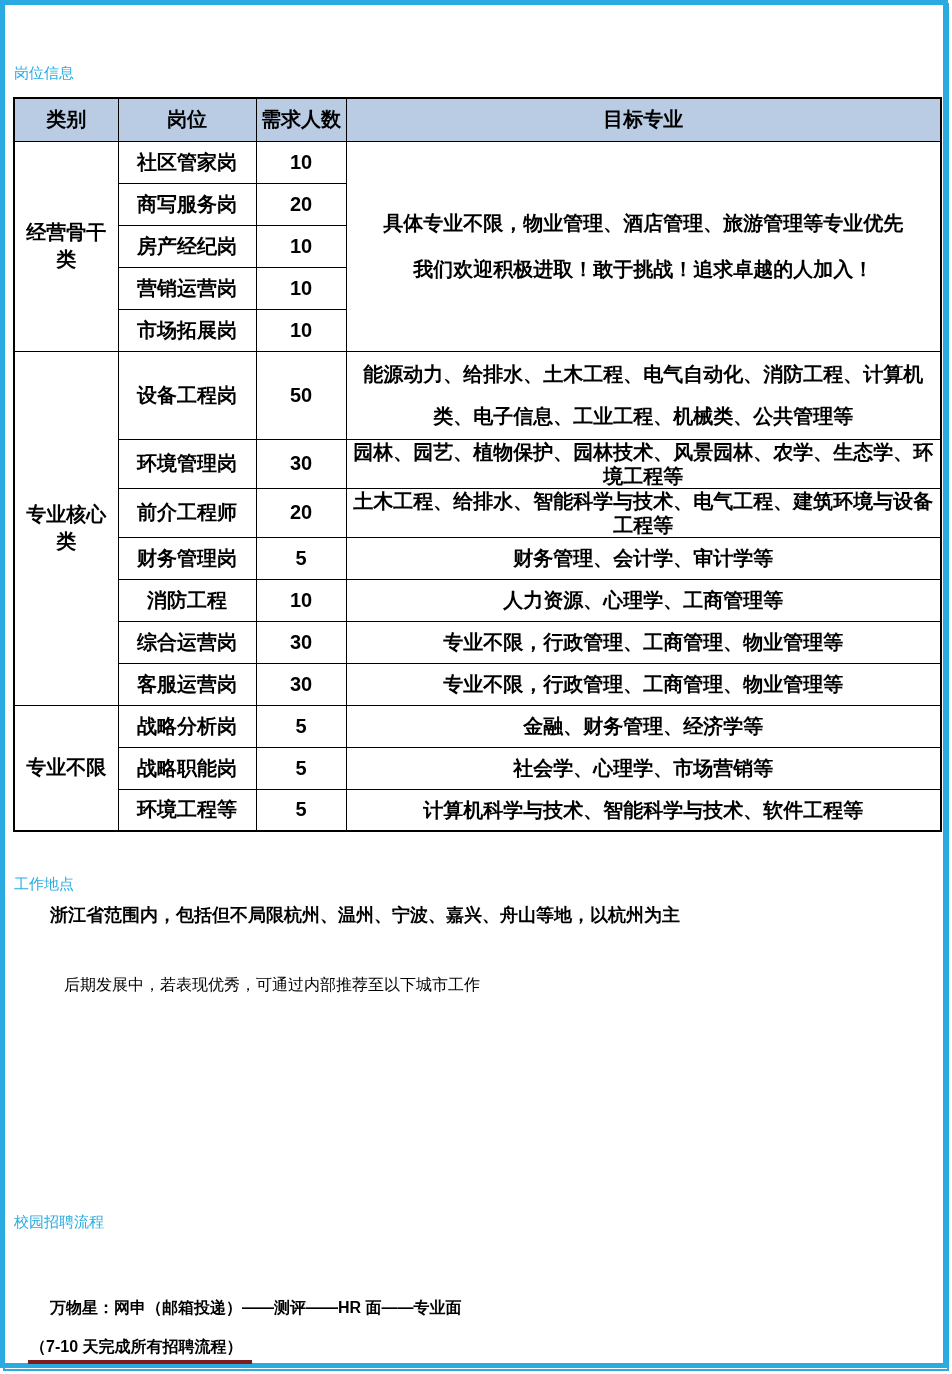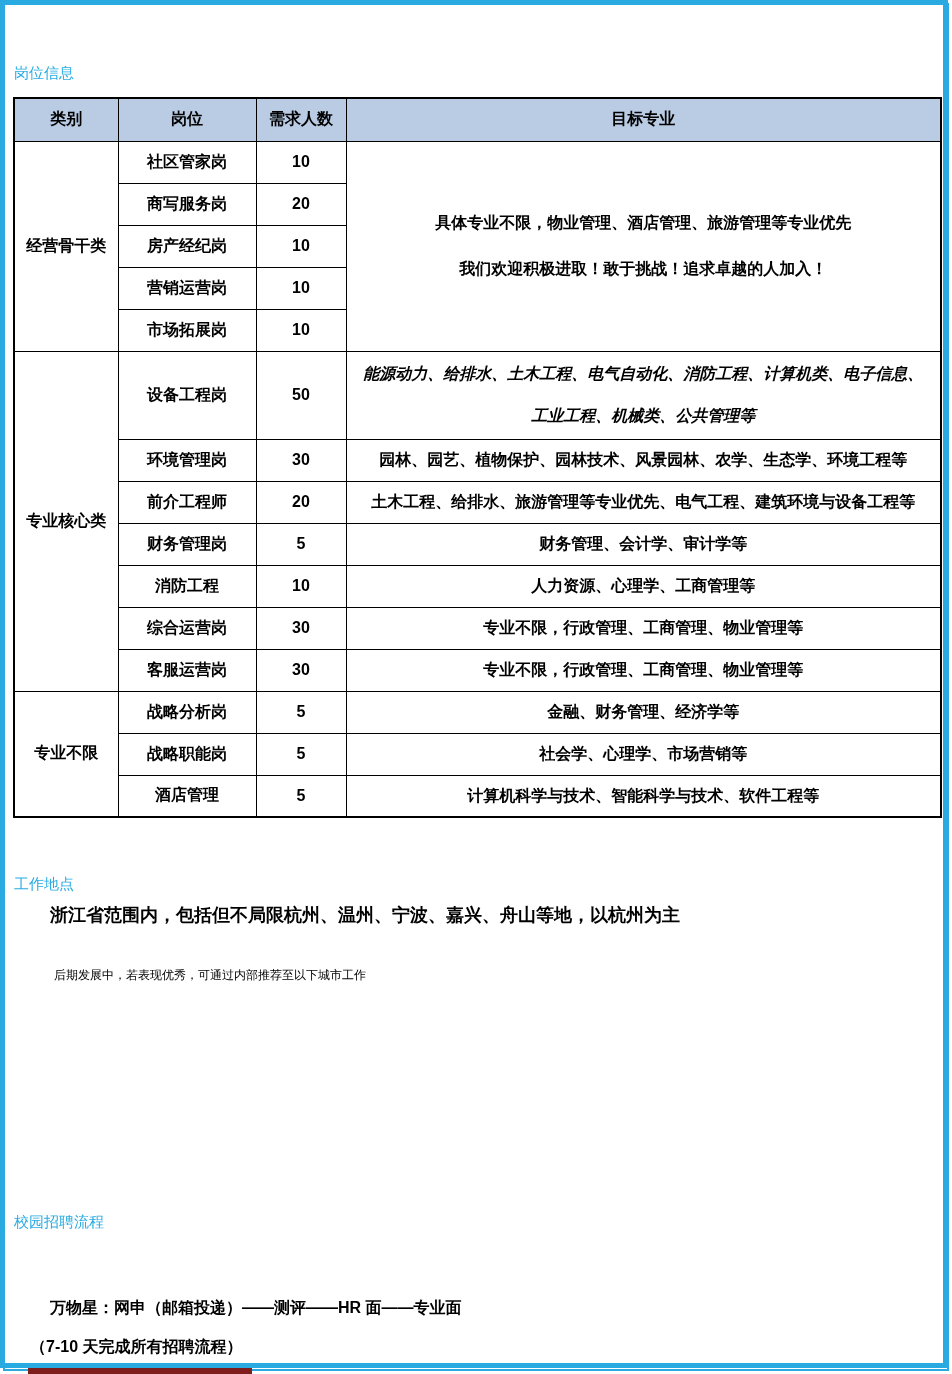--- a/index.html
+++ b/index.html
@@ -16,46 +16,46 @@
   .frame-outer{position:absolute;top:0;left:0;right:4px;bottom:6px;border:5px solid var(--cyan);pointer-events:none;}
   .frame-inner{position:absolute;inset:3px;border:2px solid var(--cyan);pointer-events:none;}
 
   .section-heading{position:absolute;left:14px;margin:0;font-size:15px;line-height:18px;font-weight:400;color:var(--cyan);}
   #heading-job-info{top:64px;}
   #heading-location{top:875px;}
   #heading-process{top:1213px;}
 
   
   table.jobs{position:absolute;left:13px;top:97px;width:927px;border-collapse:collapse;table-layout:fixed;
-             border:2px solid #000;font-size:16px;font-weight:700;}
+             border:2px solid #000;font-size:20px;font-weight:700;}
   table.jobs col.c-cat{width:104px;}
   table.jobs col.c-pos{width:138px;}
   table.jobs col.c-num{width:90px;}
   table.jobs col.c-major{width:595px;}
   table.jobs th,table.jobs td{border:1px solid #000;text-align:center;vertical-align:middle;padding:0 4px;}
   table.jobs thead tr{height:43px;}
   table.jobs th{background:var(--th-bg);font-weight:700;}
   table.jobs tbody tr{height:42px;}
   table.jobs tbody tr.tall{height:88px;}
   td.major{line-height:24px;}
-  tr.tall td.major{line-height:42px;padding:0 16px;font-style:italic;}
+  tr.tall td.major{line-height:42px;padding:0 16px;}
   td.major.merged div+div{margin-top:22px;}
 
   
   .loc-primary{position:absolute;left:50px;top:903px;margin:0;font-size:18px;font-weight:700;line-height:24px;}
-  .loc-note{position:absolute;left:50px;top:960px;margin:4px;font-size:12px;font-weight:400;line-height:22px;}
+  .loc-note{position:absolute;left:50px;top:960px;margin:14px;font-size:16px;font-weight:400;line-height:22px;}
   .loc-cities{position:absolute;left:48px;top:992px;width:892px;margin:0;font-size:17px;font-weight:400;
               line-height:44px;text-align:justify;text-justify:inter-character;}
 
   
   .flow-line{position:absolute;left:50px;margin:0;font-size:16px;font-weight:700;line-height:22px;}
   #flow-1{top:1254px;}
   #flow-2{top:1297px;}
   .duration-note{position:absolute;left:28px;top:1336px;margin:0;font-size:16px;font-weight:700;line-height:22px;
-                 border-bottom:6px solid #7f1d1d;padding:0 10px 10px 2px;display:inline-block;}
+                 border-bottom:4px solid #7f1d1d;padding:0 10px 2px 2px;display:inline-block;}
 </style>
 </head>
 <body>
 
 <div class="page">
   <div class="frame-outer"></div>
   <div class="frame-inner"></div>
 
   <h2 class="section-heading" id="heading-job-info">岗位信息</h2>
 
@@ -108,21 +108,21 @@
           <td class="major">能源动力、给排水、土木工程、电气自动化、消防工程、计算机类、电子信息、工业工程、机械类、公共管理等</td>
         </tr>
         <tr>
           <td>环境管理岗</td>
           <td>30</td>
           <td class="major">园林、园艺、植物保护、园林技术、风景园林、农学、生态学、环境工程等</td>
         </tr>
         <tr>
           <td>前介工程师</td>
           <td>20</td>
-          <td class="major">土木工程、给排水、旅游管理等专业优先、电气工程、建筑环境与设备工程等</td>
+          <td class="major">土木工程、给排水、智能科学与技术、电气工程、建筑环境与设备工程等</td>
         </tr>
         <tr>
           <td>财务管理岗</td>
           <td>5</td>
           <td class="major">财务管理、会计学、审计学等</td>
         </tr>
         <tr>
           <td>消防工程</td>
           <td>10</td>
           <td class="major">人力资源、心理学、工商管理等</td>
@@ -142,21 +142,21 @@
           <td>战略分析岗</td>
           <td>5</td>
           <td class="major">金融、财务管理、经济学等</td>
         </tr>
         <tr>
           <td>战略职能岗</td>
           <td>5</td>
           <td class="major">社会学、心理学、市场营销等</td>
         </tr>
         <tr>
-          <td>酒店管理</td>
+          <td>环境工程等</td>
           <td>5</td>
           <td class="major">计算机科学与技术、智能科学与技术、软件工程等</td>
         </tr>
       </tbody>
     </table>
 
   <h2 class="section-heading" id="heading-location">工作地点</h2>
 
   <p class="loc-primary">浙江省范围内，包括但不局限杭州、温州、宁波、嘉兴、舟山等地，以杭州为主</p>
 

